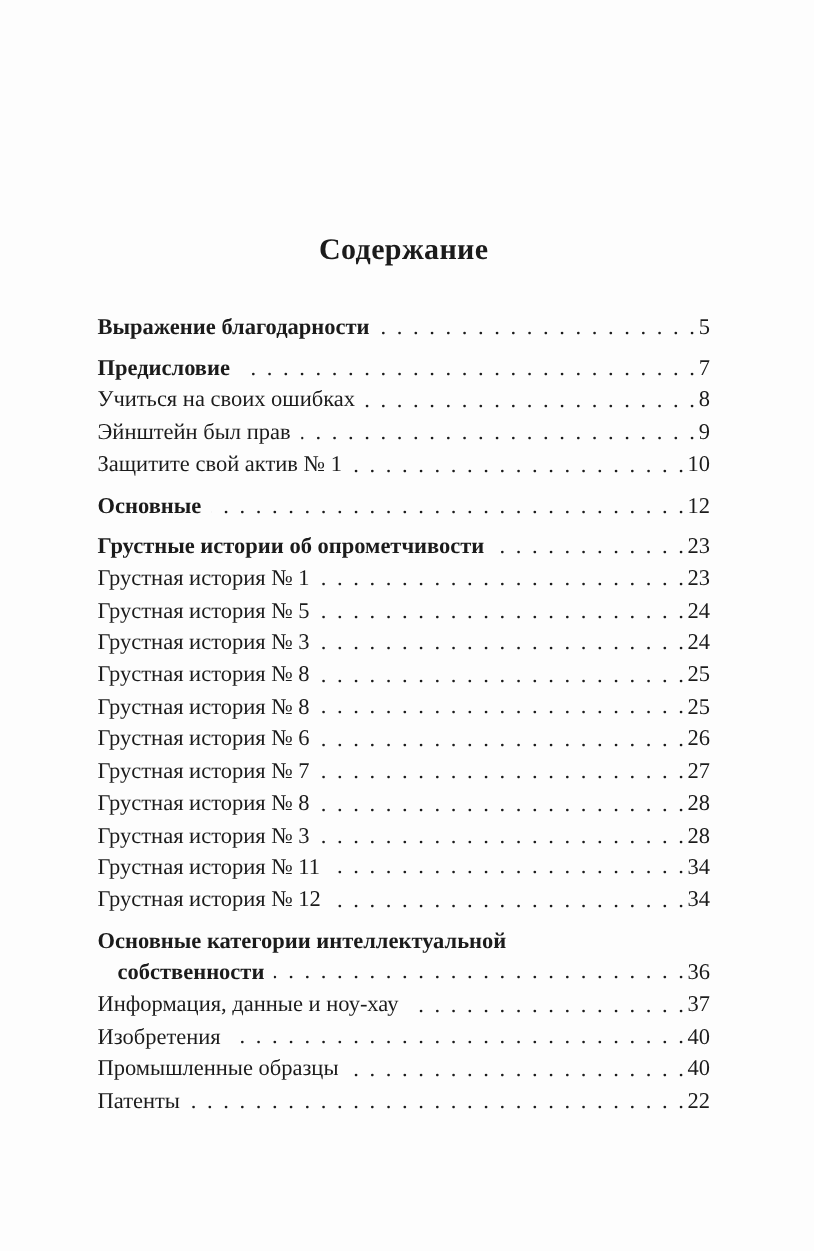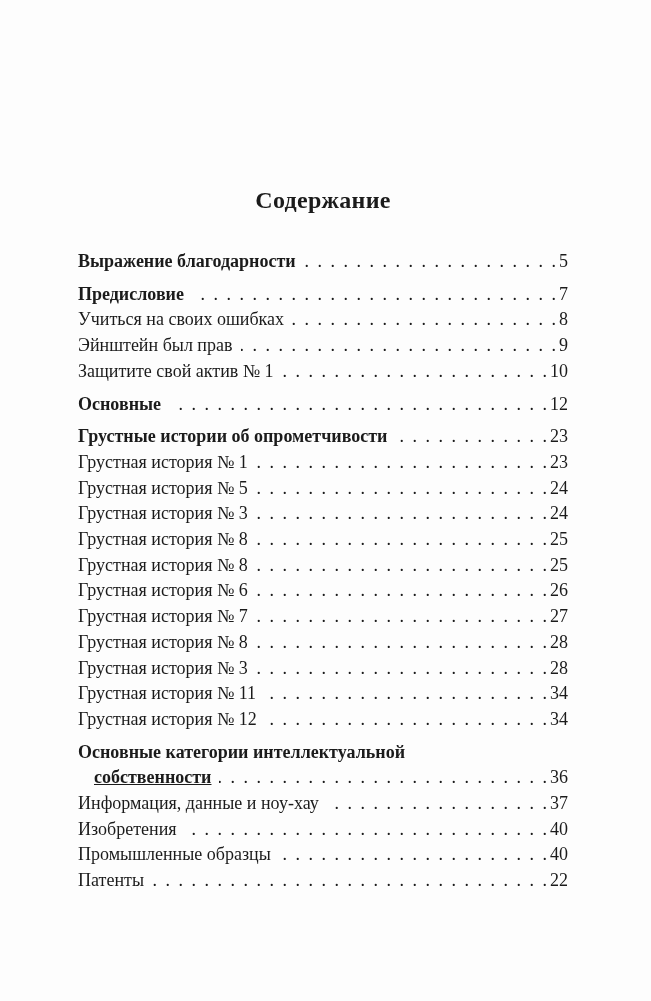--- a/index.html
+++ b/index.html
@@ -47,21 +47,20 @@
   }
   .toc-row.heading .toc-label {
     font-weight: 700;
   }
   .toc-row.group-start {
     margin-top: 7px;
     align-items: center;
   }
   .toc-row.continuation .toc-label {
     padding-left: 16px;
-    text-decoration: underline;
   }
   .toc-label {
     flex: 0 0 auto;
   }
   .toc-leader {
     flex: 1 1 auto;
     min-width: 0;
     overflow: hidden;
     white-space: nowrap;
     margin-left: 8px;

